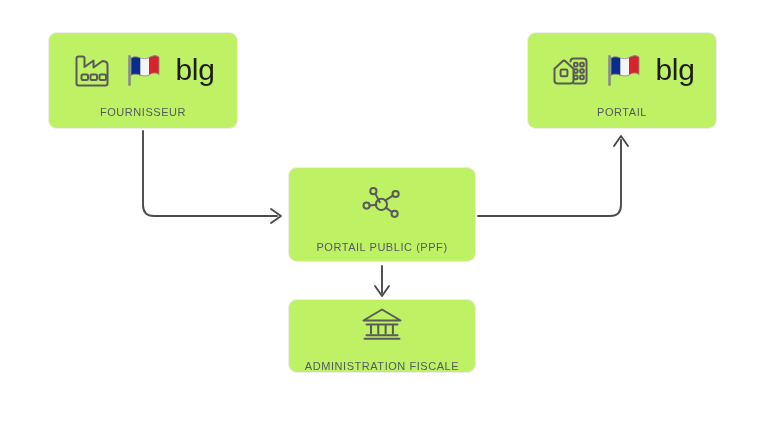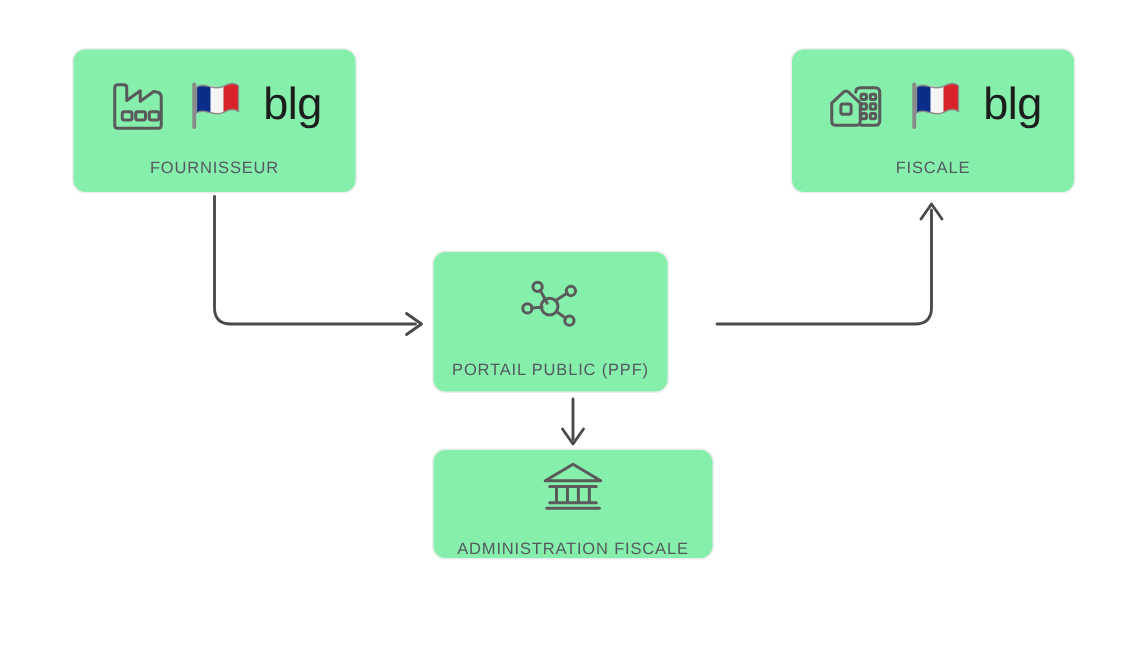--- a/index.html
+++ b/index.html
@@ -25,21 +25,21 @@
     top: 0;
     width: 764px;
     height: 430px;
     pointer-events: none;
   }
 
   
   .node {
     position: absolute;
     box-sizing: border-box;
-    background: #86efac;
+    background: #bef264;
     border: 1px solid #ededed;
     border-radius: 9px;
     display: flex;
     flex-direction: column;
     align-items: center;
     justify-content: center;
     z-index: 2;
   }
   .node-icons {
     display: flex;
@@ -59,21 +59,21 @@
   }
 
   
   #node-fournisseur {
     left: 48px;  top: 32px;  width: 190px; height: 97px;
   }
   #node-acheteur {
     left: 527px; top: 32px;  width: 190px; height: 97px;
   }
   #node-ppf {
-    left: 288px; top: 167px; width: 158px; height: 95px;
+    left: 288px; top: 167px; width: 188px; height: 95px;
   }
   #node-admin {
     left: 288px; top: 299px; width: 188px; height: 74px;
   }
   #node-fournisseur .node-label,
   #node-acheteur .node-label { margin-top: 10px; }
   #node-ppf .node-label,
   #node-admin .node-label { margin-top: 12px; }
 
   
@@ -171,21 +171,21 @@
           <rect x="2.2" y="4" width="2.6" height="31" rx="1.2" fill="#8a8a8a"></rect>
           <path d="M5,7 C11,3.2 17,10.2 23,6.6 C27,4.2 30.5,4.2 33,6.2 L33,23.5 C30.5,21.5 27,21.5 23,23.9 C17,27.5 11,20.5 5,24.3 Z" fill="#0b2d8a"></path>
           <path d="M14.3,5.9 C17.2,7.1 20.2,7.4 23,6.6 C24.6,5.7 26.1,5.1 27.5,4.8 L27.5,22.2 C26.1,22.5 24.6,23.1 23,23.9 C20.2,25.6 17.2,25.4 14.3,23.9 Z" fill="#f4f4f4"></path>
           <path d="M23,6.6 C27,4.2 30.5,4.2 33,6.2 L33,23.5 C30.5,21.5 27,21.5 23,23.9 Z" fill="#d8232a"></path>
           <path d="M5,7 C11,3.2 17,10.2 23,6.6 C27,4.2 30.5,4.2 33,6.2 L33,23.5 C30.5,21.5 27,21.5 23,23.9 C17,27.5 11,20.5 5,24.3 Z" fill="none" stroke="#8d8d8d" stroke-width="0.9" stroke-linejoin="round"></path>
         </svg>
       </span>
 
       <span class="brand-text">blg</span>
     </div>
-    <div class="node-label">FISCALE</div>
+    <div class="node-label">PORTAIL</div>
   </div>
 
   <div class="node" id="node-ppf">
     <div class="node-icons">
       <span>
         <svg class="ico-svg" width="44" height="40" viewBox="0 0 44 40" xmlns="http://www.w3.org/2000/svg">
 
           <path class="ico-stroke" d="M19.8,19.2 L15.2,10.6"></path>
           <path class="ico-stroke" d="M25.5,17.4 L33.2,12.4"></path>
           <path class="ico-stroke" d="M16.4,21.8 L9.4,22.4"></path>

